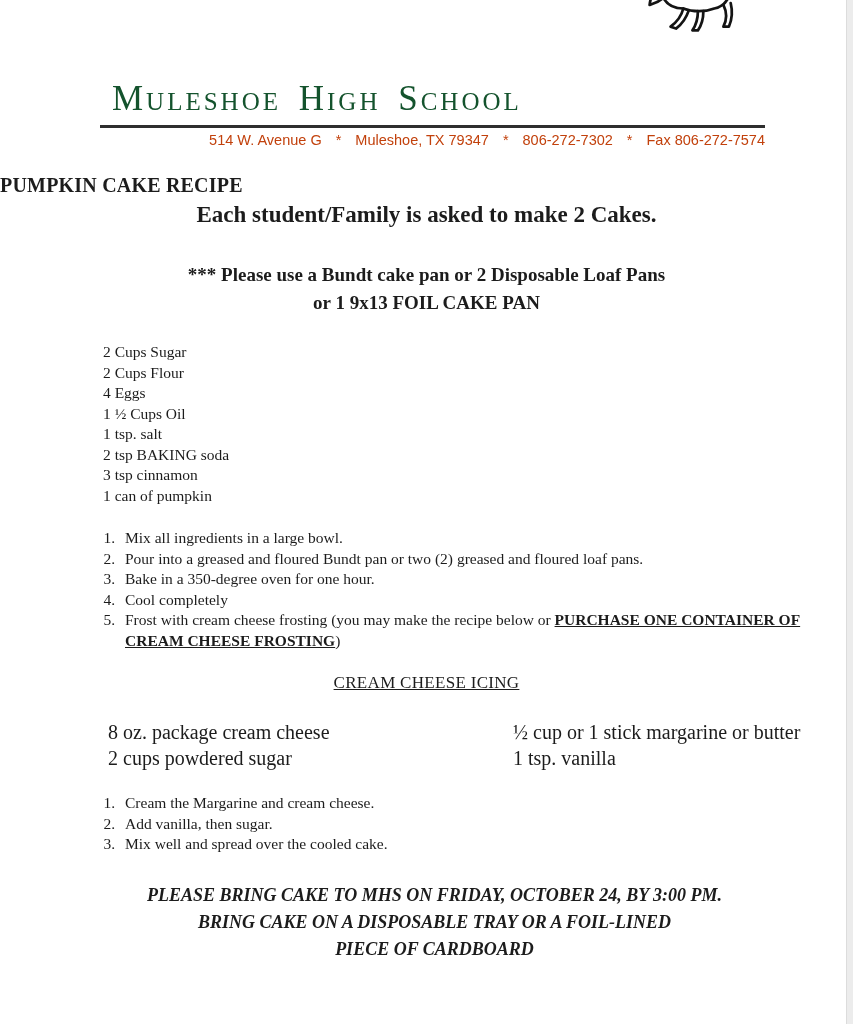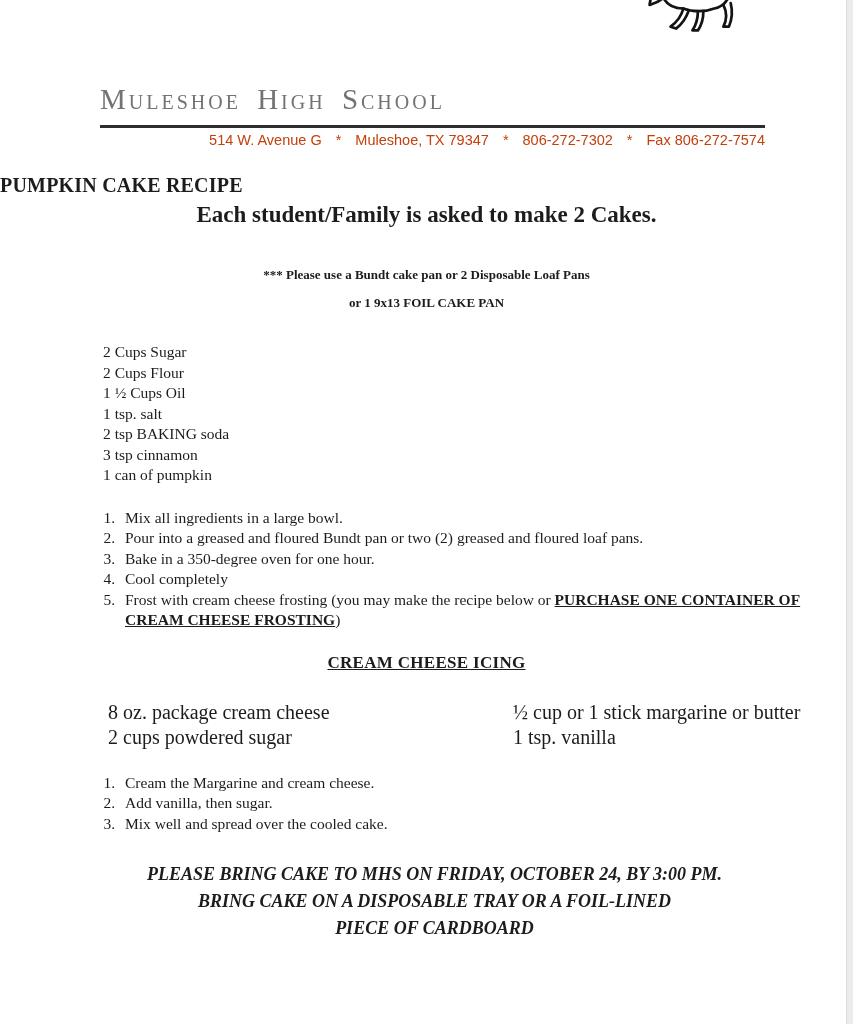--- a/index.html
+++ b/index.html
@@ -23,25 +23,26 @@
   
   .letterhead { position: relative; padding-top: 76px; margin: 0 88px 0 100px; }
   .logo {
     position: absolute;
     top: -68px; right: -6px;
     width: 128px; height: 102px;
   }
   .school-name {
     font-family: "Liberation Serif", serif;
     font-variant: small-caps;
-    font-size: 29px;
+    font-size: 35px;
     letter-spacing: 3px;
     word-spacing: 6px;
     line-height: 46px;
-    color: #737373;
+    color: #14532d;
+    margin-left: 12px;
   }
   .letterhead-rule { border-top: 3px solid #2e2e2e; margin-top: 3px; }
   .address-line {
     display: flex;
     justify-content: flex-end;
     gap: 14px;
     margin-top: 4px;
     font-family: "Liberation Sans", sans-serif;
     font-size: 14.5px;
     color: #c2410c;
@@ -55,41 +56,41 @@
     font-size: 20px;
     letter-spacing: 0.2px;
   }
   .subtitle {
     margin: 5px 0 0;
     text-align: center;
     font-weight: bold;
     font-size: 23px;
   }
   .pan-note { margin-top: 33px; text-align: center; font-weight: bold; }
-  .pan-note p { margin: 0; font-size: 13px; line-height: 28px; }
+  .pan-note p { margin: 0; font-size: 19px; line-height: 28px; }
   .ingredients {
     margin: 25px 0 16px 103px;
     padding: 0;
     list-style: none;
     font-size: 15.5px;
     line-height: 20.5px;
   }
   ol.steps {
     margin: 22px 0 0;
     padding-left: 119px;
     font-size: 15.5px;
     line-height: 20.5px;
   }
   ol.steps li { padding-left: 6px; }
   .bold-underline { font-weight: bold; text-decoration: underline; }
   .icing-heading {
     margin: 22px 0 0;
     text-align: center;
     font-size: 17px;
-    font-weight: bold;
+    font-weight: normal;
     text-decoration: underline;
     letter-spacing: 0.3px;
   }
   .icing-cols { display: flex; margin: 24px 0 0 103px; }
   .icing-cols .col p { margin: 5px; font-size: 20px; line-height: 20.5px; }
   .col-left { width: 405px; }
   ol.icing-steps { margin-top: 20px; }
   .footer { margin-top: 27px; text-align: center; }
   .footer p {
     margin: 0;
@@ -140,20 +141,21 @@
     <p class="subtitle">Each student/Family is asked to make 2 Cakes.</p>
 
     <div class="pan-note">
       <p>*** Please use a Bundt cake pan or 2 Disposable Loaf Pans</p>
       <p>or 1 9x13 FOIL CAKE PAN</p>
     </div>
 
     <ul class="ingredients">
       <li>2 Cups Sugar</li>
       <li>2 Cups Flour</li>
+      <li>4 Eggs</li>
       <li>1 ½ Cups Oil</li>
       <li>1 tsp. salt</li>
       <li>2 tsp BAKING soda</li>
       <li>3 tsp cinnamon</li>
       <li>1 can of pumpkin</li>
     </ul>
 
     <ol class="steps">
       <li>Mix all ingredients in a large bowl.</li>
       <li>Pour into a greased and floured Bundt pan or two (2) greased and floured loaf pans.</li>

